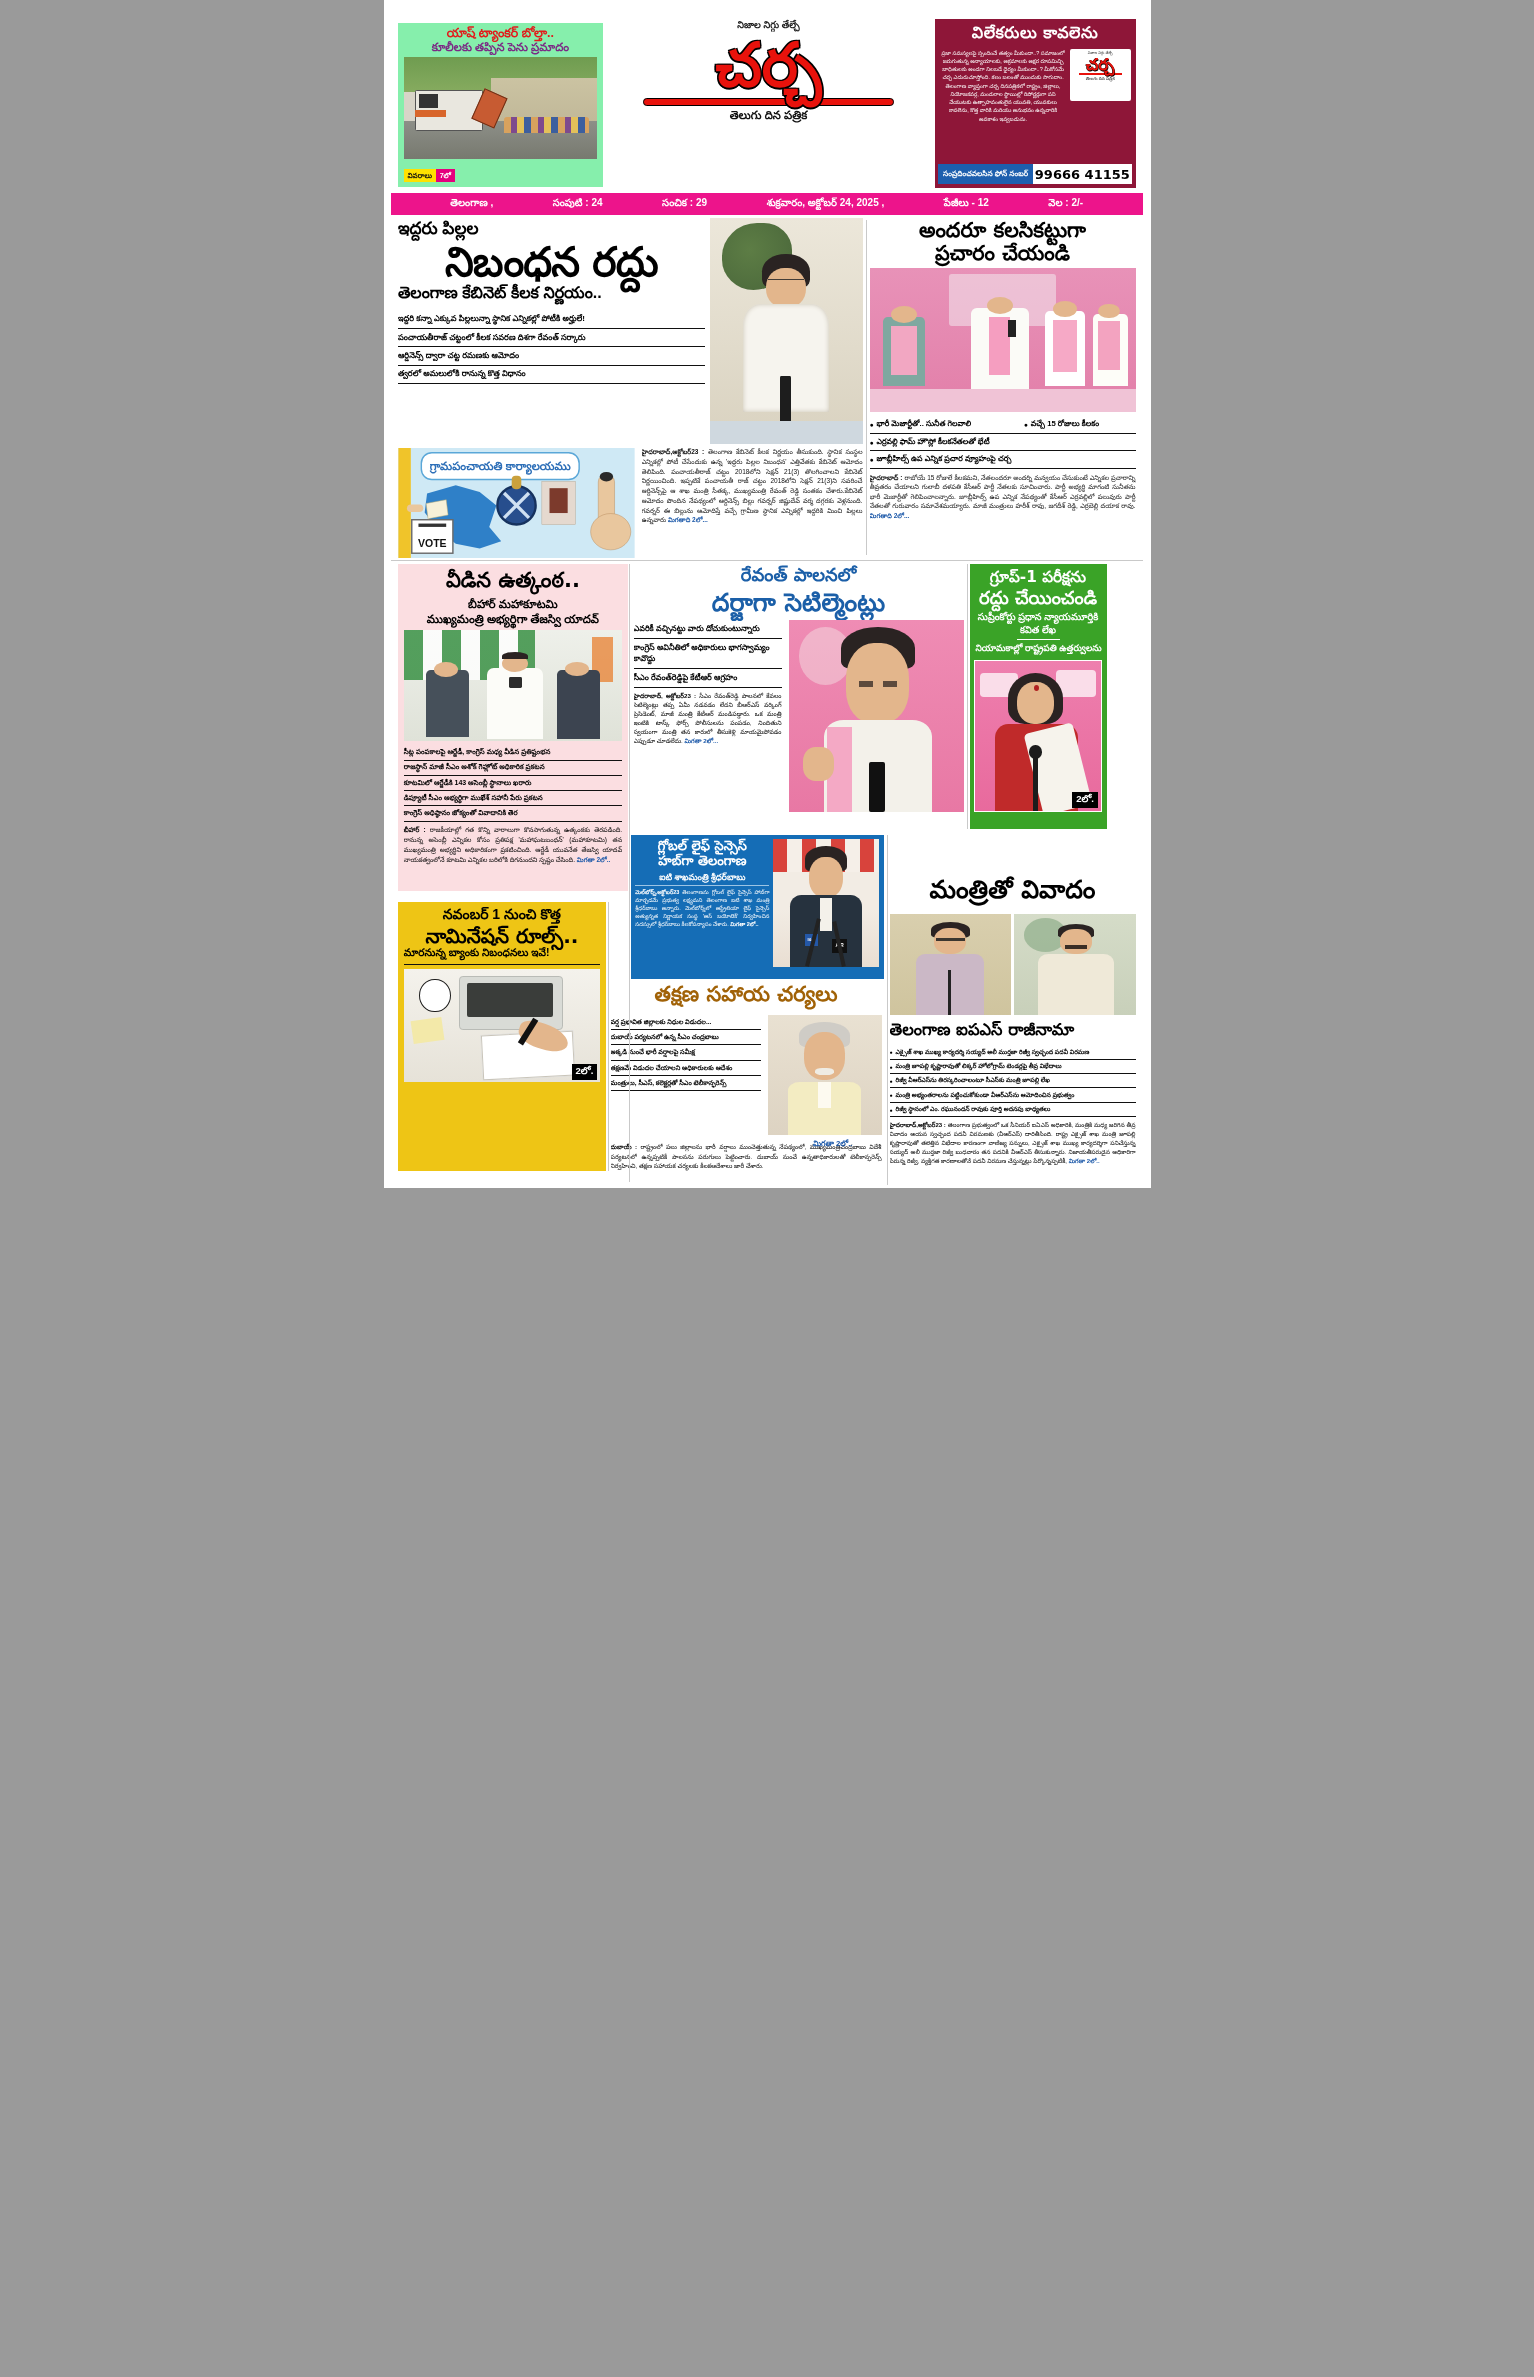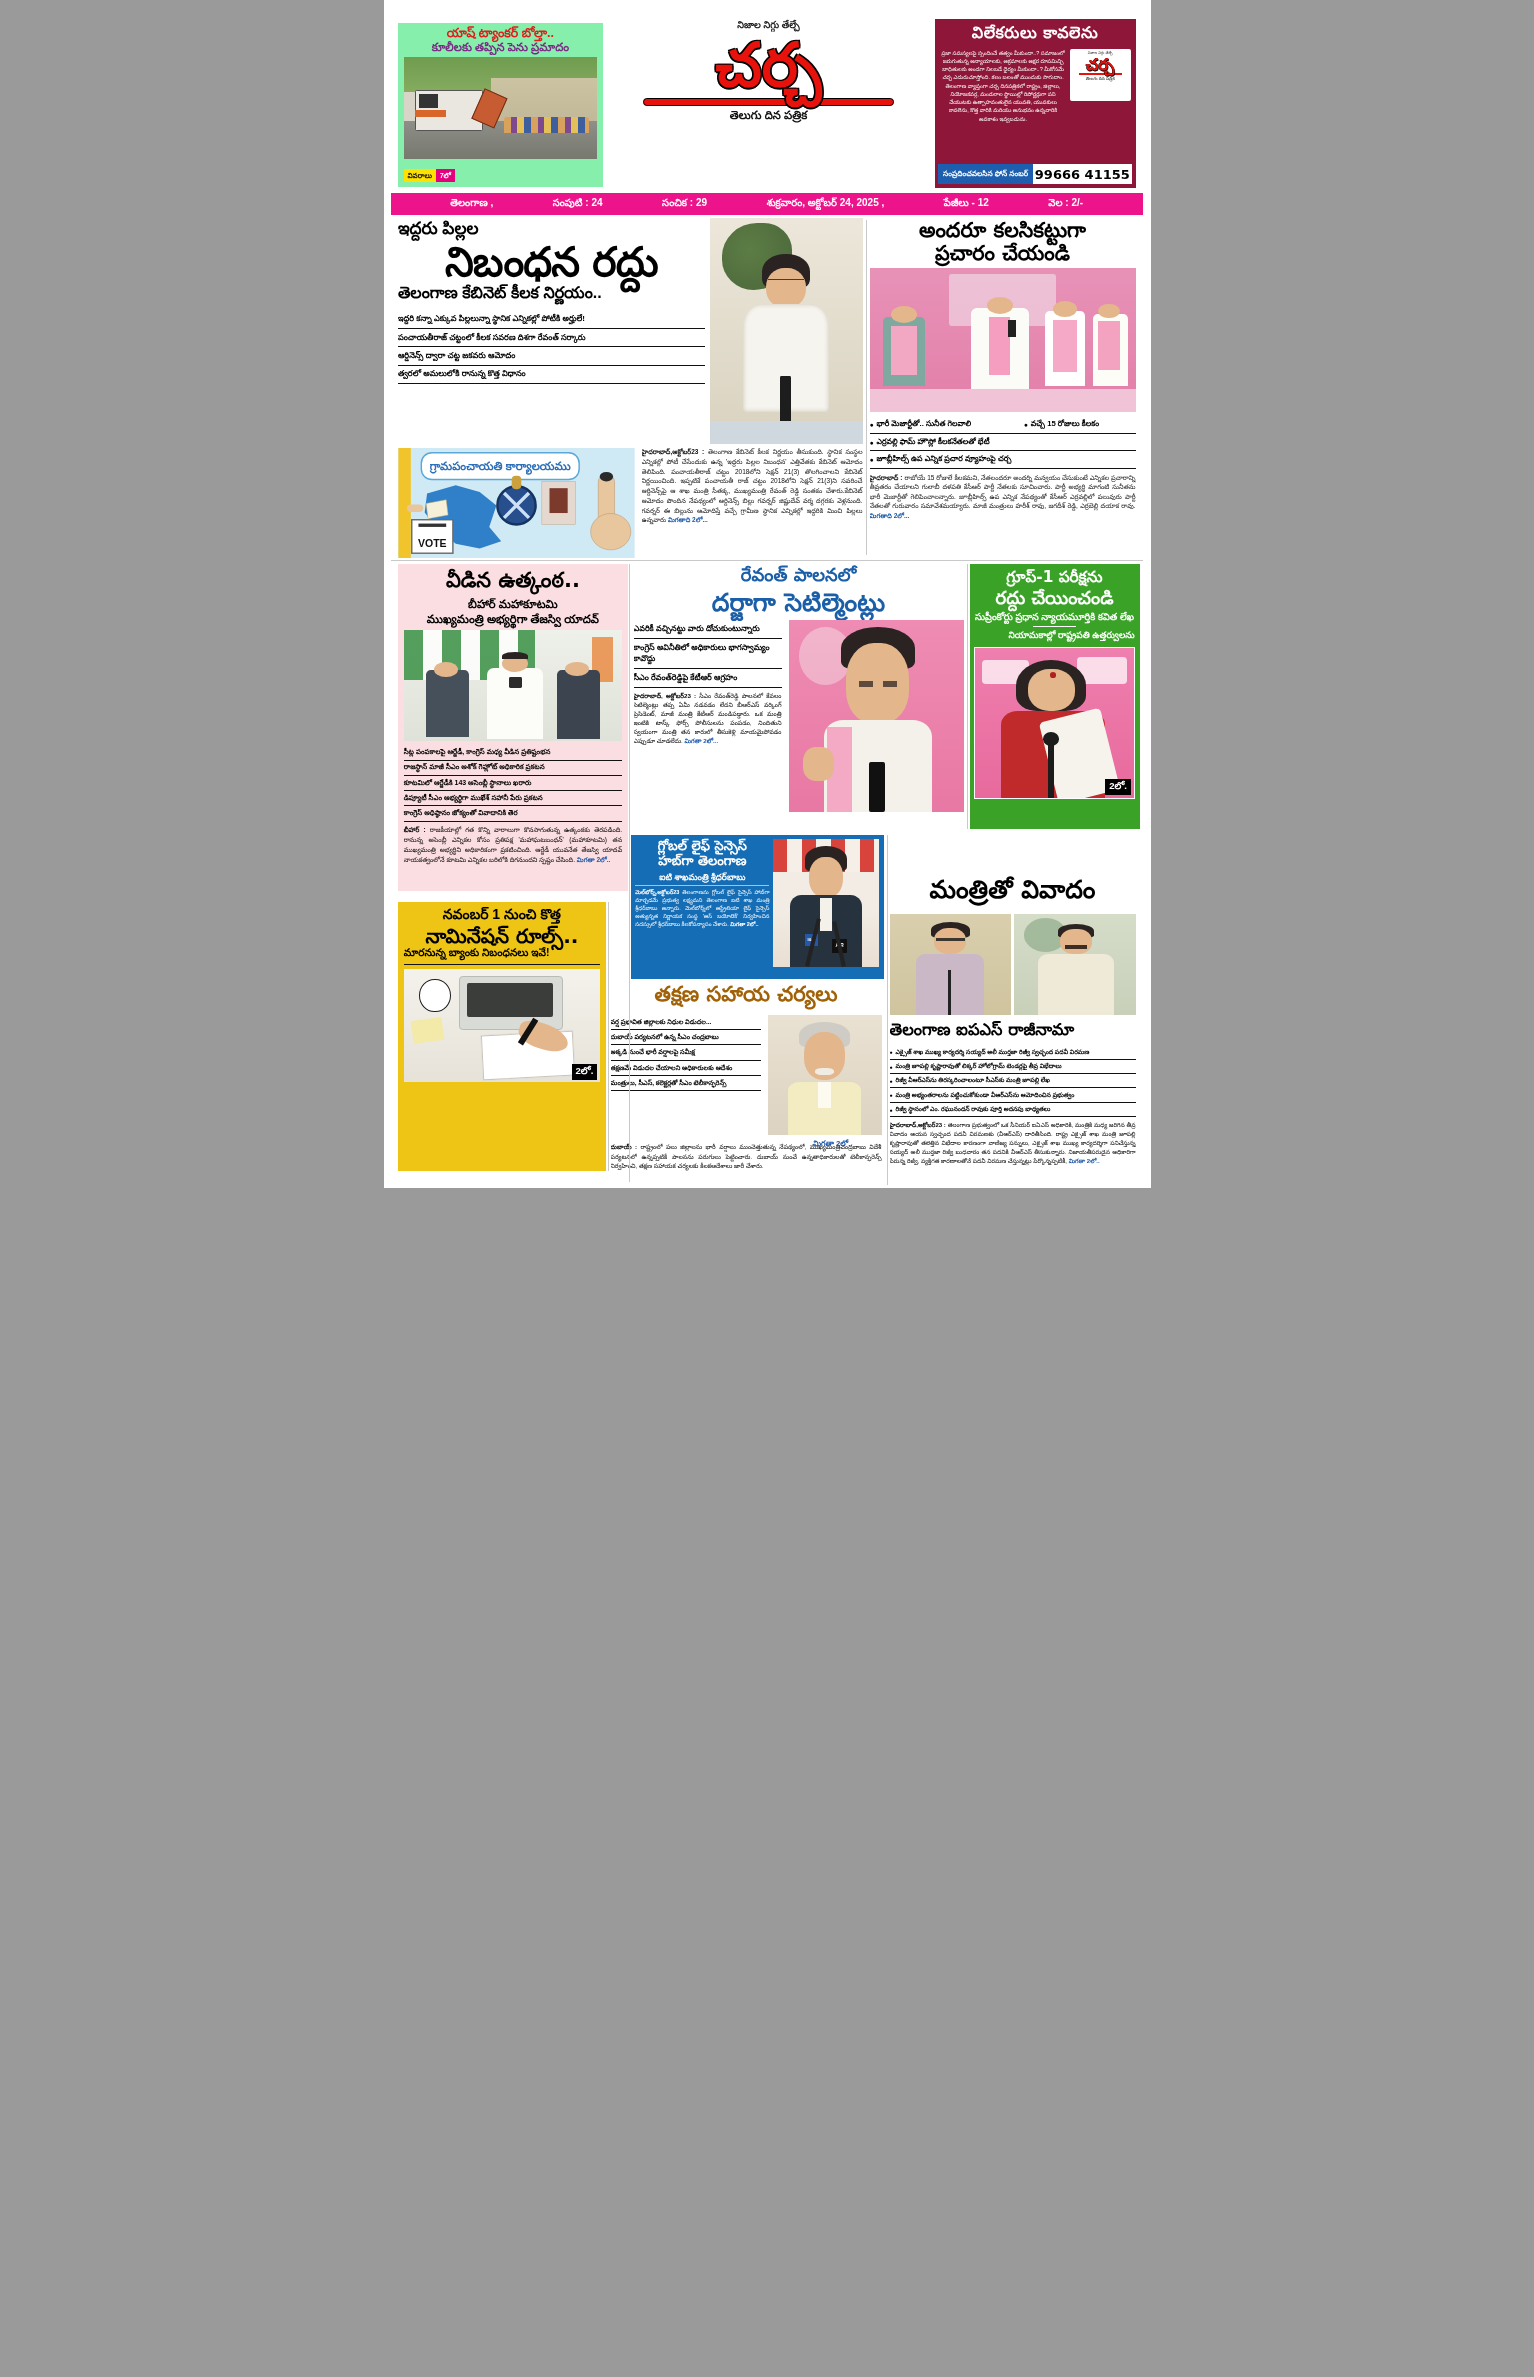--- a/index.html
+++ b/index.html
@@ -86,21 +86,21 @@
   .ktr-h1{font-size:18px;font-weight:700;color:#1b5fa8;text-align:center;font-family:"DejaVu Sans",sans-serif;}
   .ktr-h2{font-size:25px;font-weight:900;color:#1b5fa8;text-align:center;line-height:1.0;
     font-family:"DejaVu Sans",sans-serif;}
   .ktr-zone{position:relative;margin-top:4.8px;height:211px;}
   .ktr-photo{position:absolute;right:0;top:0;width:175px;height:192px;}
   .ktr-left{position:absolute;left:0;top:0;width:148px;}
   .ktr-left .bl{font-size:8px;font-weight:800;border-bottom:1px solid #111;padding:3.8px 0 3.4px 0;}
   .ktr-body{font-size:6.2px;line-height:1.45;text-align:justify;margin-top:3.8px;}
 
   
-  .sec-kavitha{left:586px;top:564px;width:170px;height:265px;background:#3aa327;color:#fff;padding:3.8px 4.8px;}
+  .sec-kavitha{left:586px;top:564px;width:137px;height:265px;background:#3aa327;color:#fff;padding:3.8px 4.8px;}
   .kav-h1{font-size:15.3px;font-weight:900;text-align:center;font-family:"DejaVu Sans",sans-serif;}
   .kav-h2{font-size:18px;font-weight:900;text-align:center;line-height:1.0;font-family:"DejaVu Sans",sans-serif;}
   .kav-sub1{font-size:9.6px;font-weight:700;text-align:center;margin-top:3.8px;line-height:1.35;}
   .kav-div{width:43px;height:1px;background:#fff;margin:2.9px auto;}
   .kav-sub2{font-size:9px;font-weight:700;text-align:right;}
   .kav-photo{height:150px;margin-top:4.8px;border:1.4px solid #fff;}
   .pageref{position:absolute;right:2.9px;bottom:2.9px;background:#000;color:#fff;font-weight:800;font-size:9.6px;
     padding:1px 3.8px;}
 
   
@@ -208,21 +208,21 @@
     <span>వెల : 2/-</span>
   </section>
 
   <section class="sec sec-lead-left">
     <div class="lead-kicker">ఇద్దరు పిల్లల</div>
     <div class="lead-headline">నిబంధన రద్దు</div>
     <div class="lead-sub">తెలంగాణ కేబినెట్ కీలక నిర్ణయం..</div>
     <div class="lead-bullets">
       <div class="bl">ఇద్దరి కన్నా ఎక్కువ పిల్లలున్నా  స్థానిక ఎన్నికల్లో పోటీకి అర్హులే!</div>
       <div class="bl">పంచాయతీరాజ్ చట్టంలో కీలక సవరణ దిశగా రేవంత్ సర్కారు</div>
-      <div class="bl">ఆర్డినెన్స్ ద్వారా చట్ట జకవరు ఆమోదం</div>
+      <div class="bl">ఆర్డినెన్స్ ద్వారా చట్ట రమణకు ఆమోదం</div>
       <div class="bl">త్వరలో అమలులోకి రానున్న కొత్త విధానం</div>
     </div>
   </section>
 
   <section class="sec sec-lead-photo photo" style="background:linear-gradient(#ece7da,#d9d2c0);">
     <div class="ph-abs" style="left:8%;top:2%;width:46%;height:30%;background:radial-gradient(circle at 40% 40%,#5d7d45,#49663a);border-radius:50% 40% 55% 45%;"></div>
     <div class="ph-abs hairdark" style="left:34%;top:16%;width:32%;height:16%;border-radius:48% 48% 30% 30%;"></div>
     <div class="ph-abs skin" style="left:37%;top:22%;width:26%;height:18%;border-radius:46%;"></div>
     <div class="ph-abs" style="left:38%;top:27%;width:24%;height:4%;border-top:1px solid #443c36;"></div>
     <div class="ph-abs" style="left:22%;top:38%;width:56%;height:48%;background:#f6f4ee;border-radius:20% 20% 0 0;box-shadow:inset 0 0 5.8px #c9c2b2;"></div>

